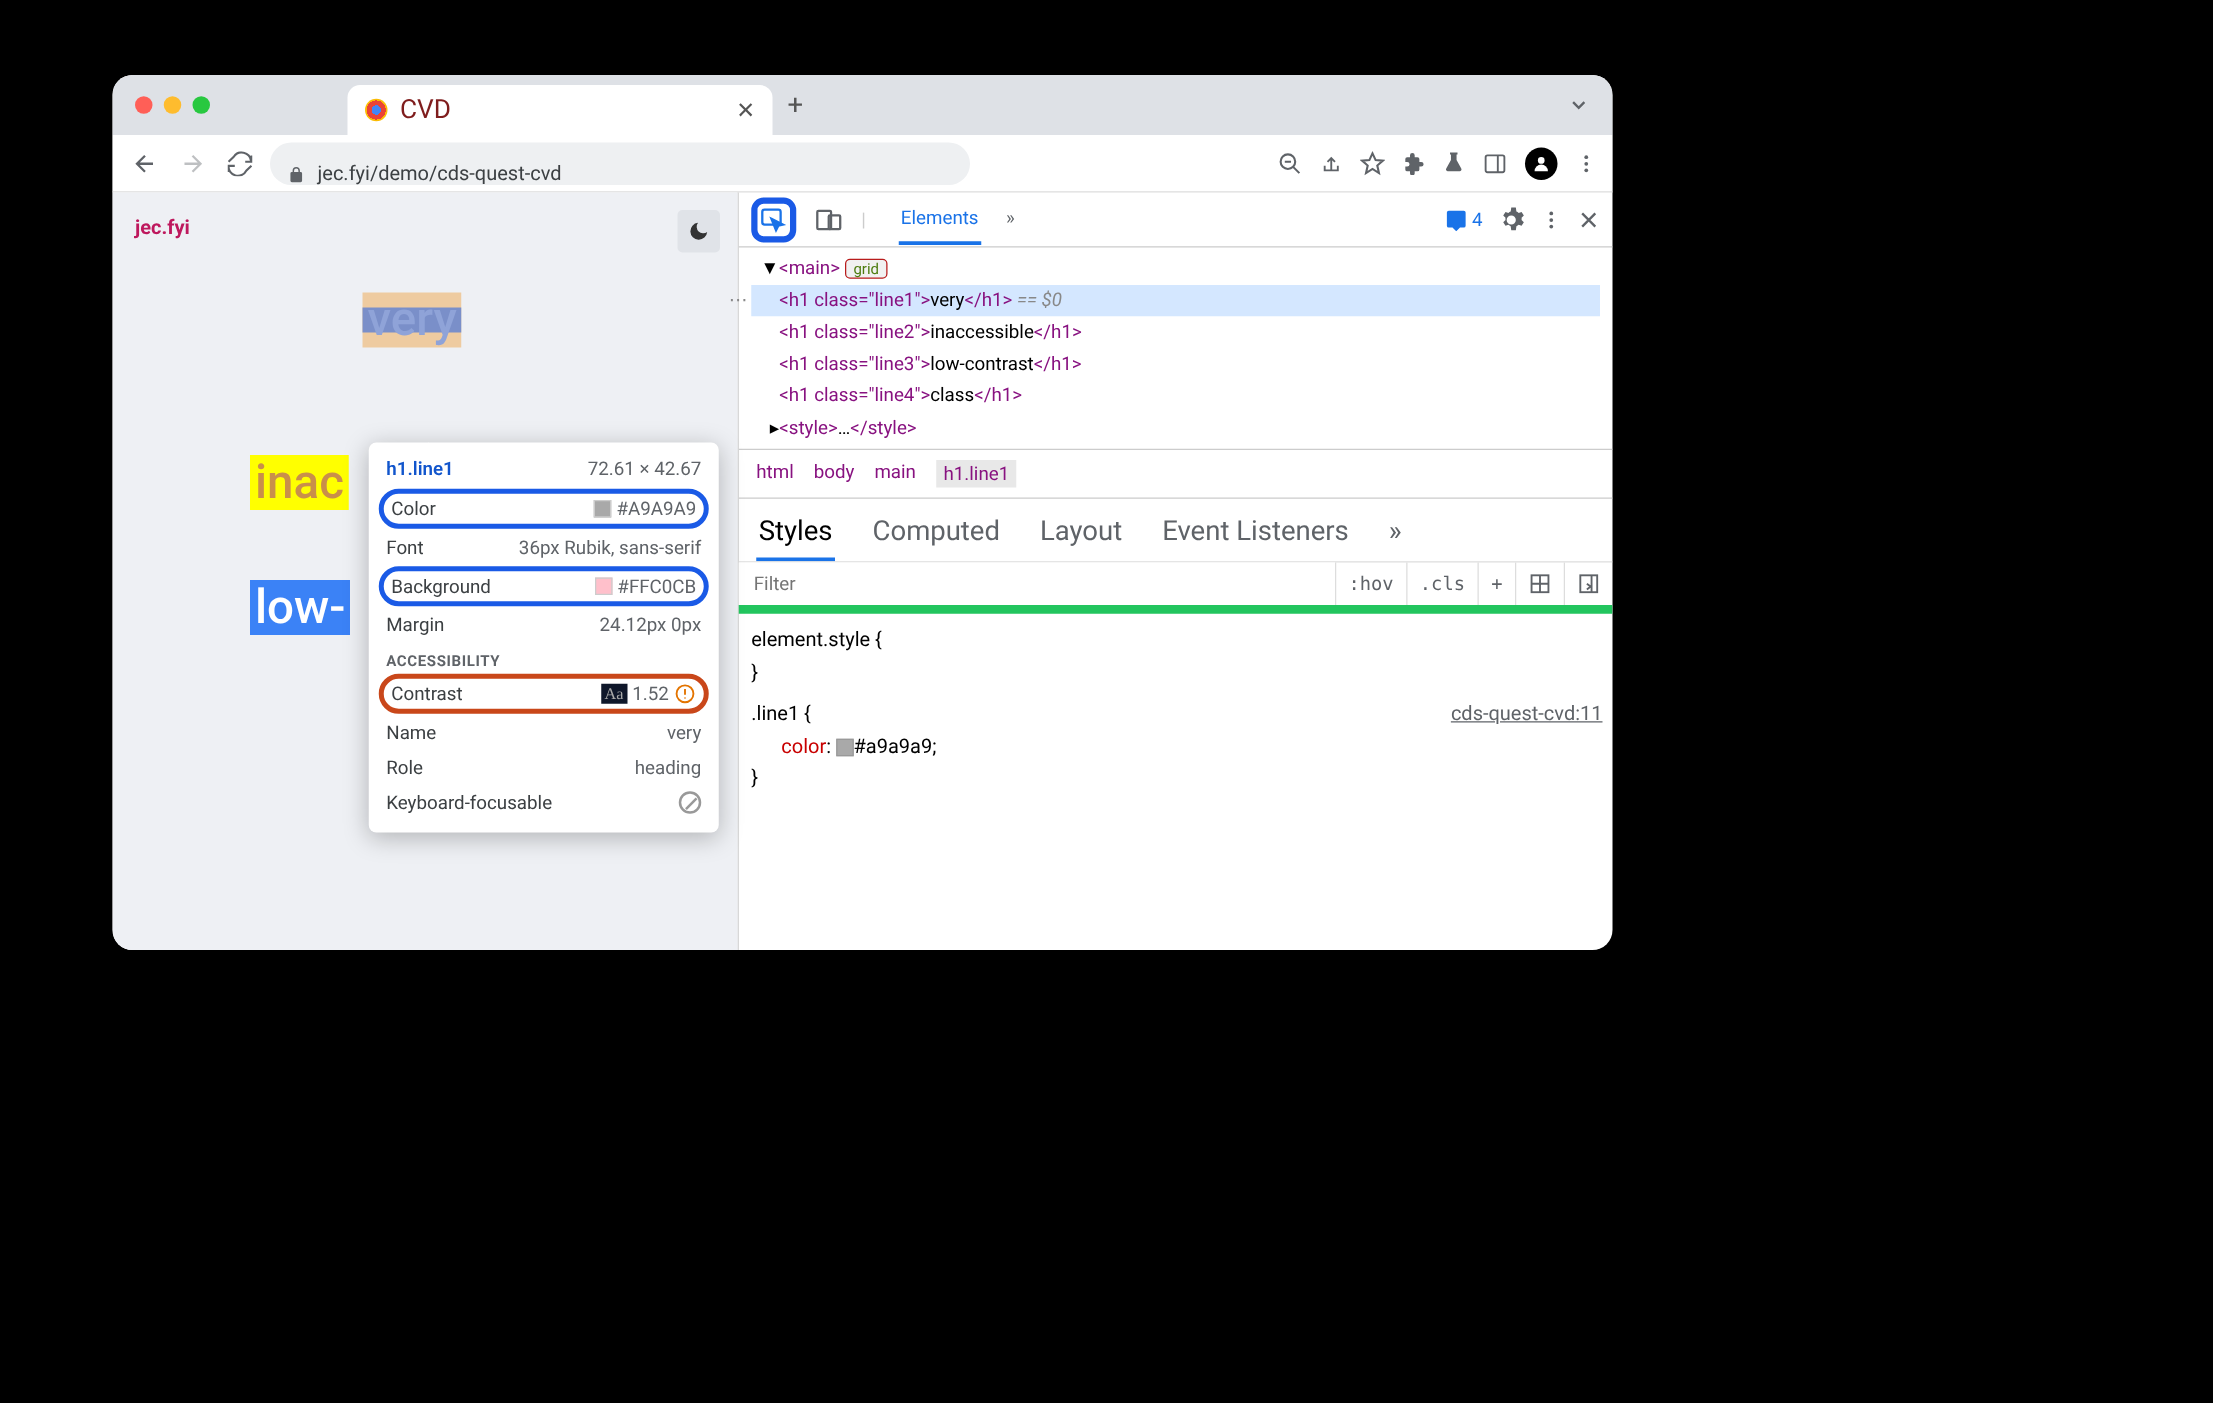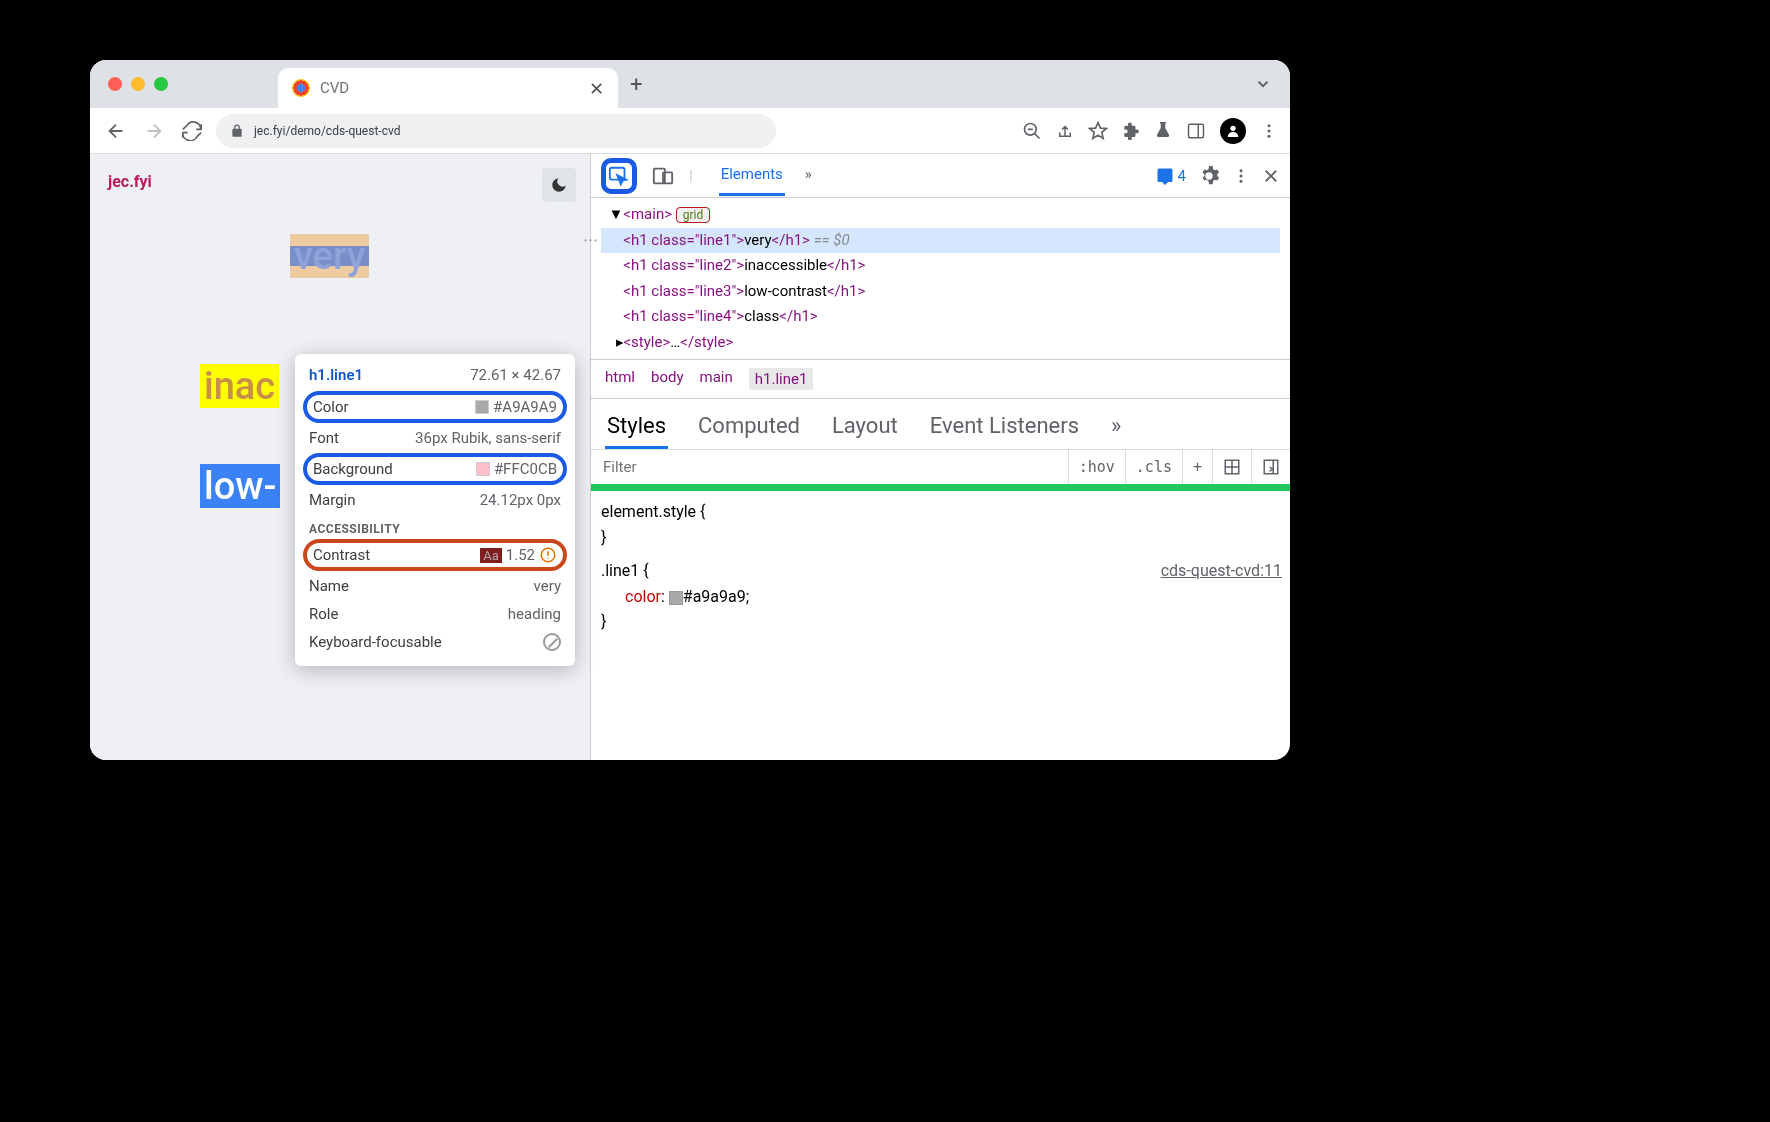--- a/index.html
+++ b/index.html
@@ -6,29 +6,29 @@
 body { background:#000; width:1770px; height:1122px; position:relative; }
 .window { position:absolute; left:90px; top:60px; width:1200px; height:700px; background:#fff; border-radius:16px; overflow:hidden; box-shadow:0 20px 60px rgba(0,0,0,.5); }
 
 
 .titlebar { height:48px; display:flex; align-items:center; padding:0 18px; background:#dee1e6; }
 .traffic { display:flex; gap:9px; }
 .dot { width:14px; height:14px; border-radius:50%; }
 .dot.r{background:#ff5f57}.dot.y{background:#febc2e}.dot.g{background:#28c840}
 .tab { margin-left:110px; background:#fff; border-radius:10px 10px 0 0; height:40px; display:flex; align-items:center; padding:0 14px; gap:10px; position:relative; top:4px; width:340px; }
 .favicon { width:18px; height:18px; border-radius:50%; background:radial-gradient(circle,#4285f4 30%,#ea4335 30% 60%,#fbbc05 60%); }
-.tab-title { font-size:15px; color:#737373; flex:1; }
+.tab-title { font-size:21px; color:#7f1d1d; flex:1; }
 .tab-close { font-size:18px; color:#555; cursor:pointer; }
 .newtab { margin-left:12px; font-size:22px; color:#555; cursor:pointer; }
 .tabdrop { margin-left:auto; }
 
 
 .toolbar { height:46px; display:flex; align-items:center; padding:0 12px; gap:10px; background:#fff; border-bottom:1px solid #ddd; }
 .navbtn { width:28px; height:28px; display:flex; align-items:center; justify-content:center; color:#5f6368; cursor:pointer; }
-.omnibox { flex:1; max-width:560px; height:34px; background:#eef0f2; border-radius:20px; display:flex; align-items:center; padding:0 14px; gap:10px; color:#3c4043; font-size:12px; }
+.omnibox { flex:1; max-width:560px; height:34px; background:#eef0f2; border-radius:20px; display:flex; align-items:flex-end; padding:0 14px; gap:10px; color:#3c4043; font-size:16px; }
 .lock { width:14px; }
 .tbicons { margin-left:auto; display:flex; gap:14px; align-items:center; color:#5f6368; }
 .avatar { width:26px; height:26px; border-radius:50%; background:#000; display:flex; align-items:center; justify-content:center; color:#fff; font-size:15px; }
 
 
 .content { display:flex; height:calc(100% - 94px); }
 .page { width:500px; background:#eef0f4; position:relative; padding:18px; }
 .brand { font-size:16px; color:#be185d;font-weight:bold; }
 .darktoggle { position:absolute; right:14px; top:14px; width:34px; height:34px; background:#e0e3e8; border-radius:4px; display:flex; align-items:center; justify-content:center; }
 
@@ -45,21 +45,21 @@
 .tip::before { content:""; position:absolute; top:-8px; left:40px; border:8px solid transparent; border-bottom-color:#fff; }
 .tip-head { display:flex; justify-content:space-between; padding:2px 14px 6px; }
 .tip-sel { color:#1155cc; font-weight:600; }
 .tip-dim { color:#5f6368; }
 .tip-row { display:flex; justify-content:space-between; padding:5px 14px; color:#3c4043; }
 .tip-row .val { color:#5f6368; display:flex; align-items:center; gap:4px; }
 .sw { width:14px; height:14px; display:inline-block; border:1px solid #ccc; }
 .tip-sec { padding:8px 14px 2px; font-size:12px; font-weight:700; color:#5f6368; letter-spacing:.5px; }
 .hl-blue { border:4px solid #1a5ae6; border-radius:22px; margin:1px 8px; padding:1px 6px; }
 .hl-red { border:4px solid #c9471a; border-radius:22px; margin:1px 8px; padding:1px 6px; }
-.aa { background:#7f1d1d; color:#a9a9a9; padding:0 3px; font-size:13px; }
+.aa { background:#0f172a; color:#a9a9a9; padding:0 3px; font-size:13px;font-family:Liberation Serif, serif; }
 .warn { color:#e37400; }
 .ban { width:18px; height:18px; border:2px solid #999; border-radius:50%; position:relative; }
 .ban::after { content:""; position:absolute; left:2px; top:7px; width:12px; height:2px; background:#999; transform:rotate(-45deg); }
 
 
 .dt { flex:1; display:flex; flex-direction:column; border-left:1px solid #ccc; font-size:15px; }
 .dt-top { height:44px; display:flex; align-items:center; padding:0 10px; gap:14px; border-bottom:1px solid #ccc; }
 .dt-top .sel { border:5px solid #1a5ae6; border-radius:10px; padding:2px; }
 .dt-top .icon { color:#5f6368; }
 .dt-tabs { display:flex; gap:18px; margin-left:12px; }

